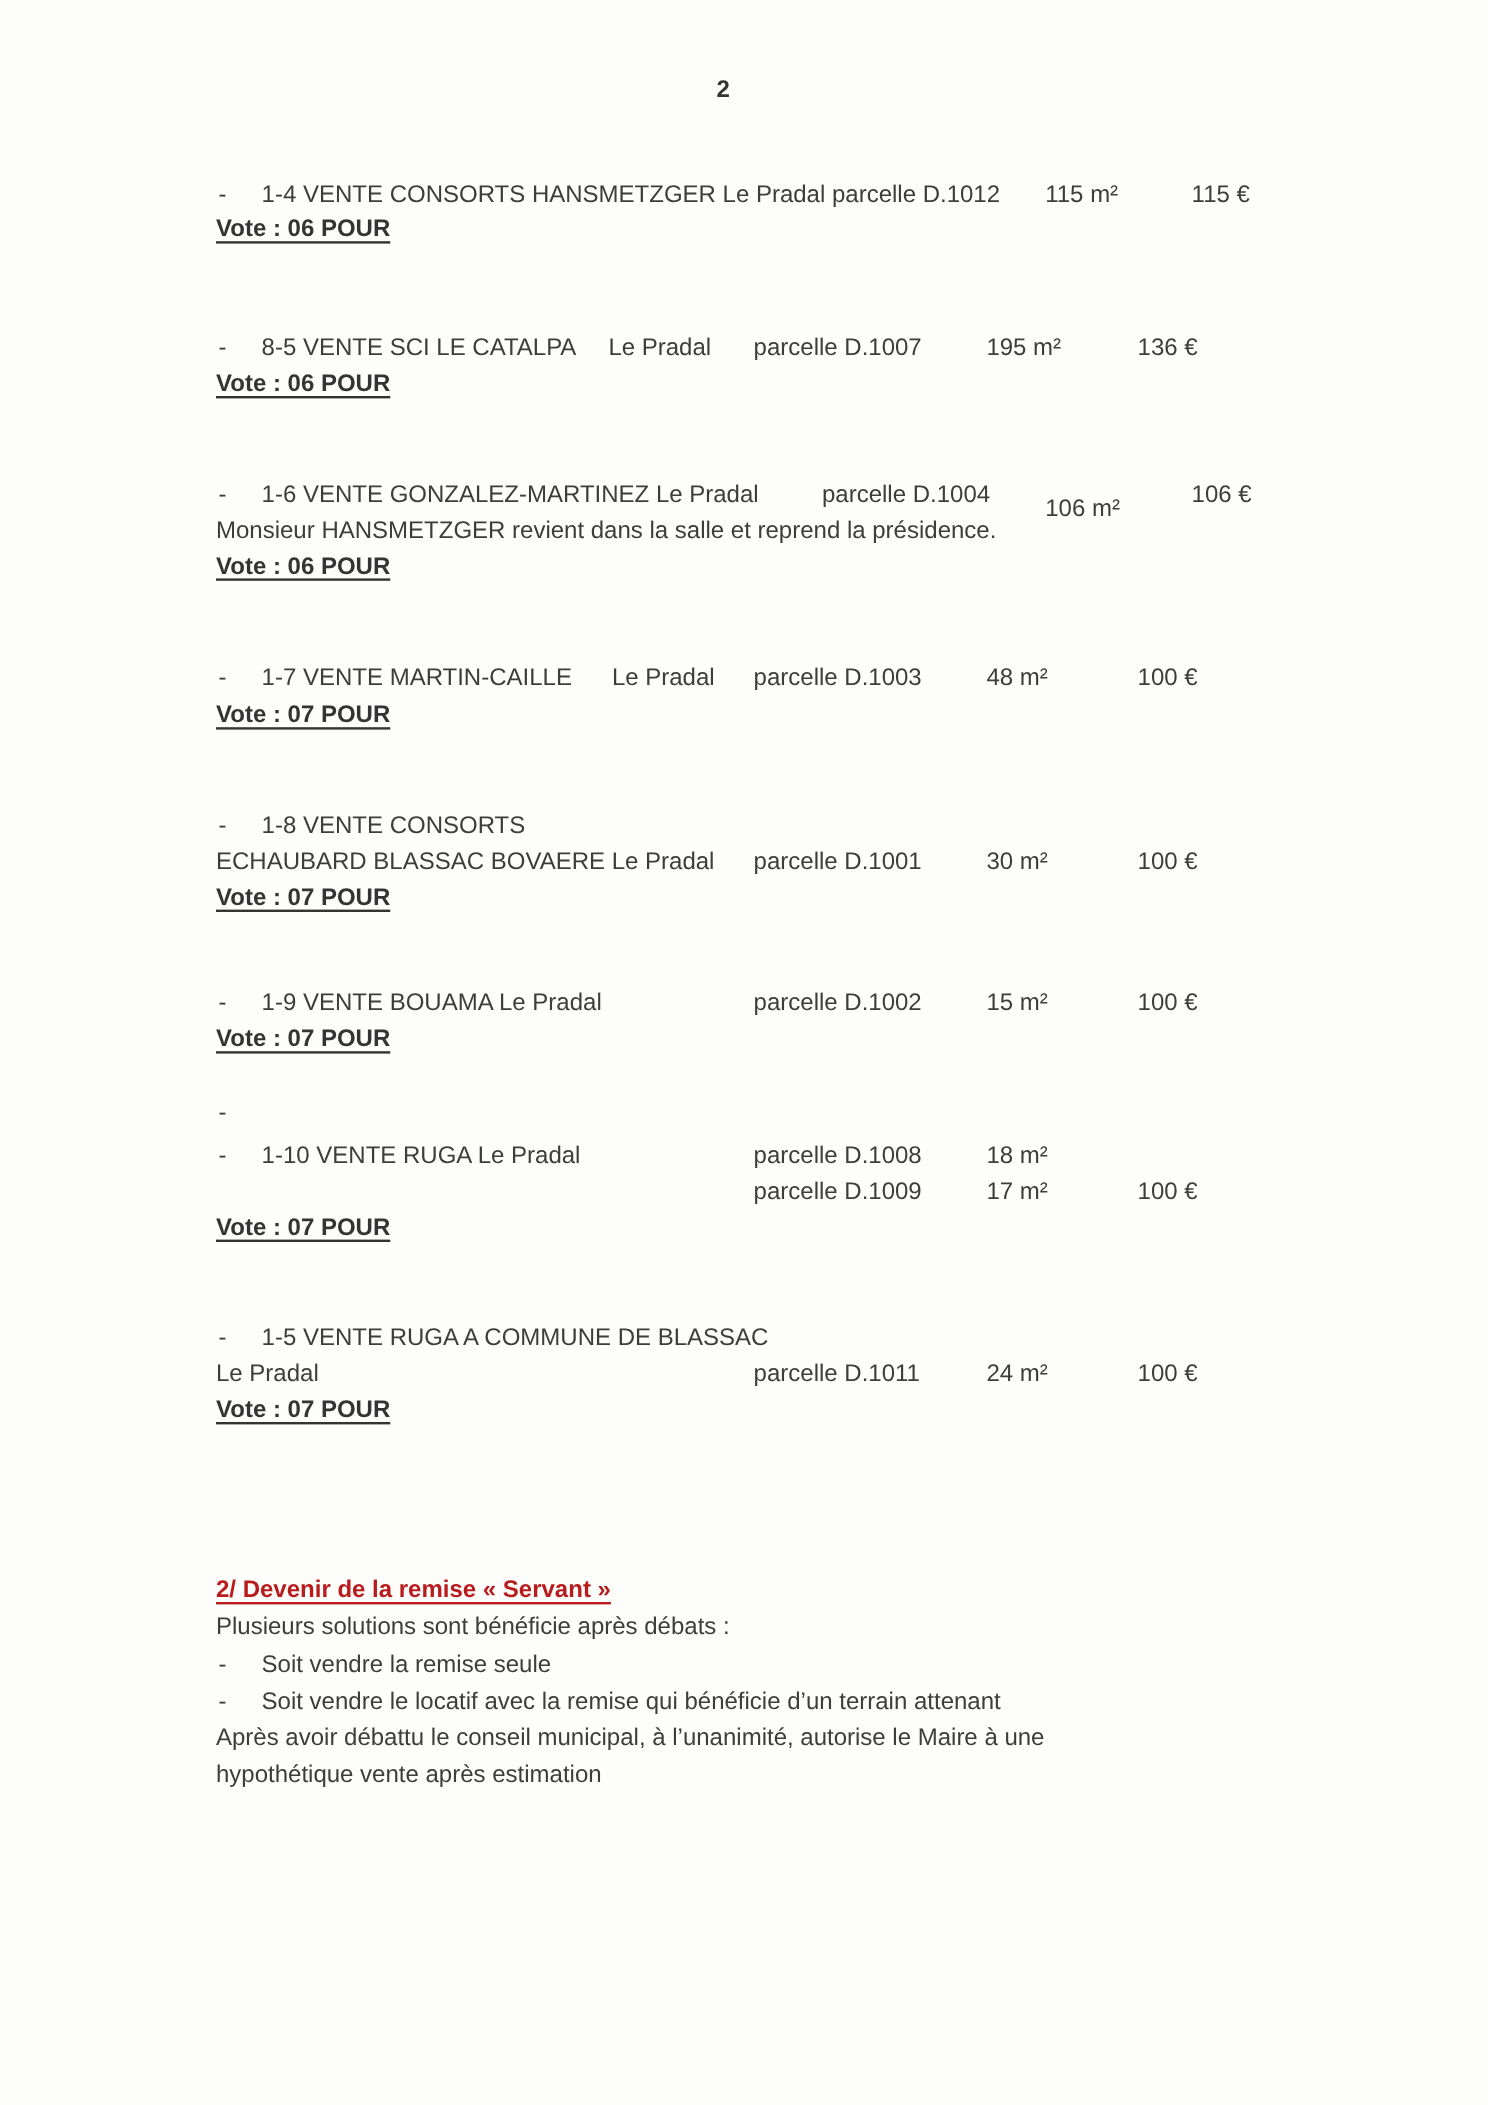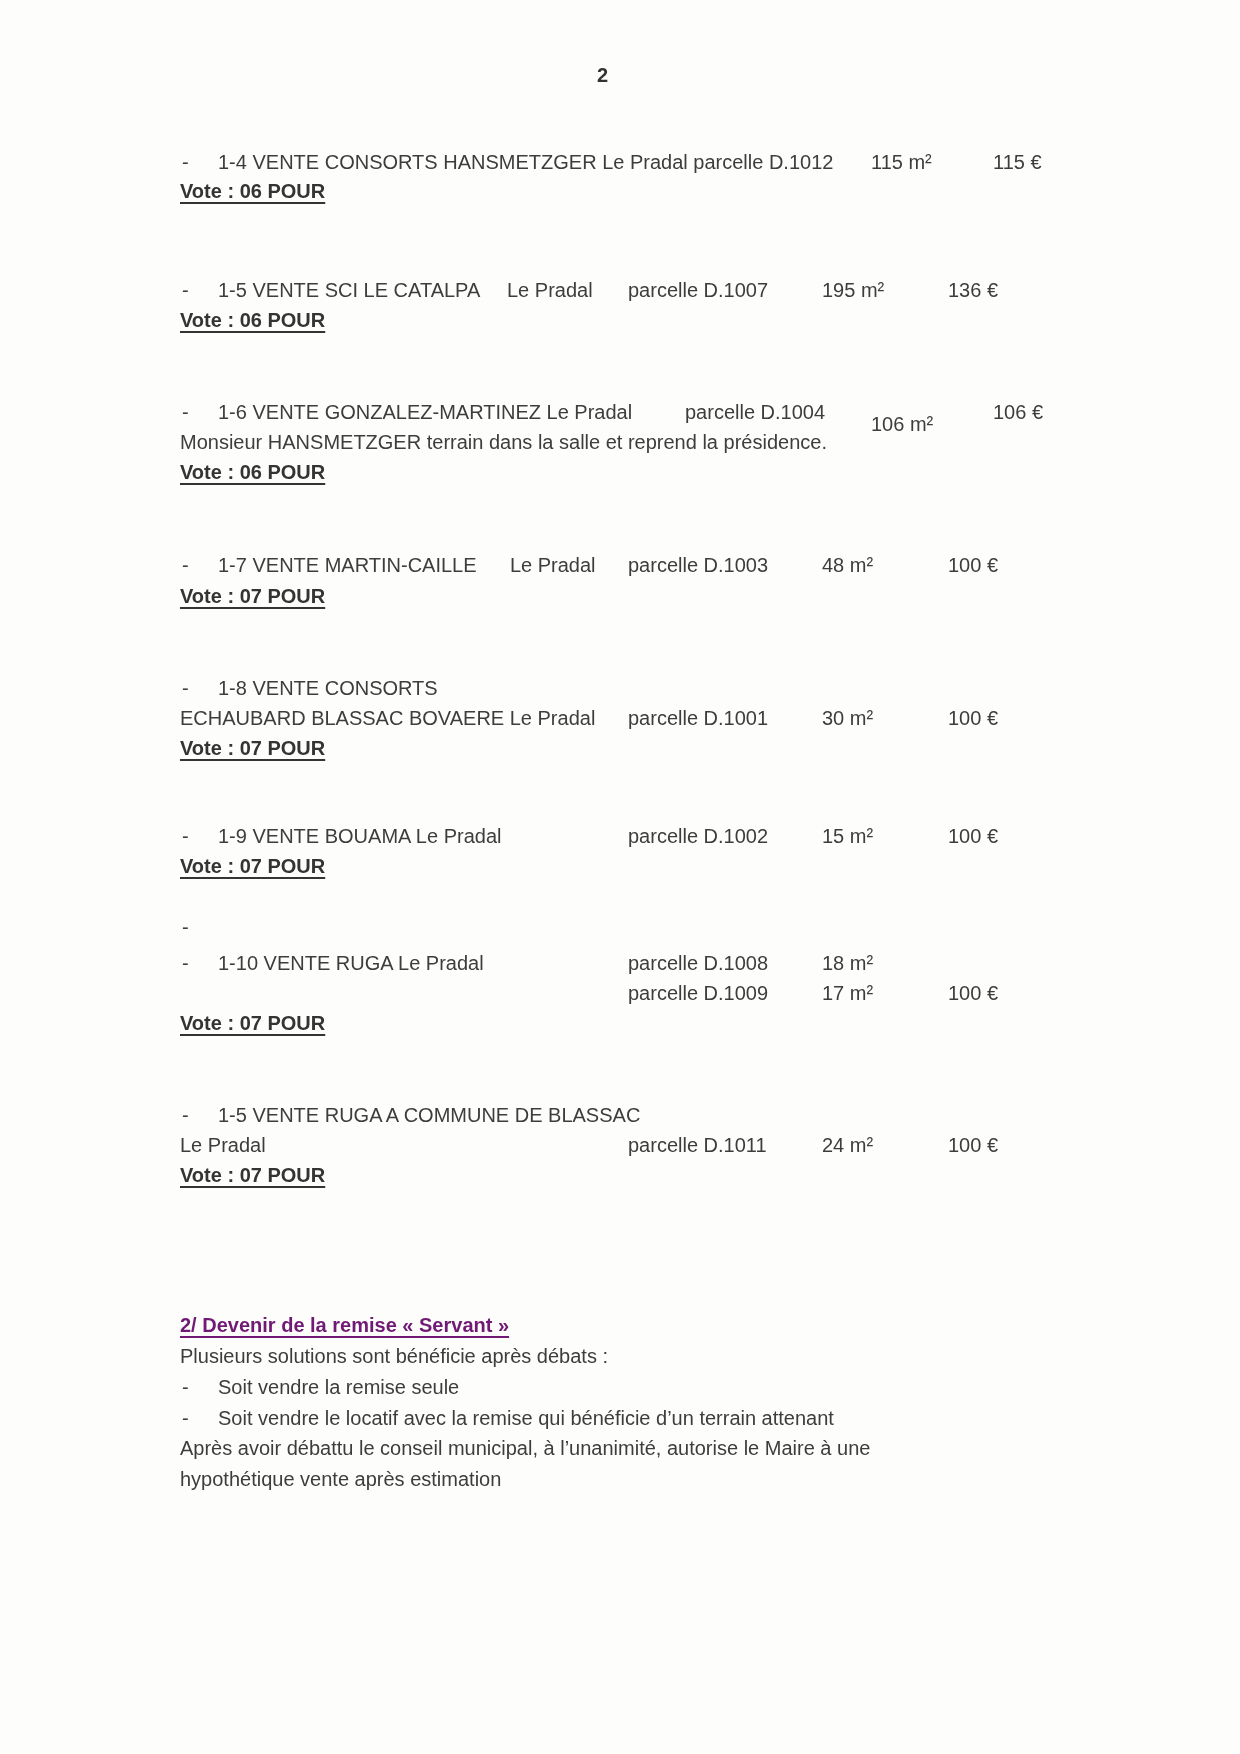--- a/index.html
+++ b/index.html
@@ -20,21 +20,21 @@
   }
   .vote{
     font-weight:700;
     color:#343434;
     text-decoration:underline;
     text-underline-offset:4px;
     text-decoration-thickness:1.5px;
   }
   .heading{
     font-weight:700;
-    color:#701a75;
+    color:#b91c1c;
     text-decoration:underline;
     text-underline-offset:4px;
     text-decoration-thickness:1.5px;
   }
   .pagenum{
     font-weight:700;
     color:#333;
   }
 </style>
 </head>
@@ -47,34 +47,34 @@
   <div>
     <span class="ln" style="top:147px;left:182px">-</span>
     <span class="ln" style="top:147px;left:218px">1-4 VENTE CONSORTS HANSMETZGER Le Pradal parcelle D.1012</span>
     <span class="ln" style="top:147px;left:871px">115 m²</span>
     <span class="ln" style="top:147px;left:993px">115 €</span>
     <span class="ln vote" style="top:176px;left:180px">Vote : 06 POUR</span>
   </div>
 
   <div>
     <span class="ln" style="top:275px;left:182px">-</span>
-    <span class="ln" style="top:275px;left:218px">1-5 VENTE SCI LE CATALPA     Le Pradal</span>
+    <span class="ln" style="top:275px;left:218px">8-5 VENTE SCI LE CATALPA     Le Pradal</span>
     <span class="ln" style="top:275px;left:628px">parcelle D.1007</span>
     <span class="ln" style="top:275px;left:822px">195 m²</span>
     <span class="ln" style="top:275px;left:948px">136 €</span>
     <span class="ln vote" style="top:305px;left:180px">Vote : 06 POUR</span>
   </div>
 
   <div>
     <span class="ln" style="top:397px;left:182px">-</span>
     <span class="ln" style="top:397px;left:218px">1-6 VENTE GONZALEZ-MARTINEZ Le Pradal</span>
     <span class="ln" style="top:397px;left:685px">parcelle D.1004</span>
     <span class="ln" style="top:409px;left:871px">106 m²</span>
     <span class="ln" style="top:397px;left:993px">106 €</span>
-    <span class="ln" style="top:427px;left:180px">Monsieur HANSMETZGER terrain dans la salle et reprend la présidence.</span>
+    <span class="ln" style="top:427px;left:180px">Monsieur HANSMETZGER revient dans la salle et reprend la présidence.</span>
     <span class="ln vote" style="top:457px;left:180px">Vote : 06 POUR</span>
   </div>
 
   <div>
     <span class="ln" style="top:550px;left:182px">-</span>
     <span class="ln" style="top:550px;left:218px">1-7 VENTE MARTIN-CAILLE      Le Pradal</span>
     <span class="ln" style="top:550px;left:628px">parcelle D.1003</span>
     <span class="ln" style="top:550px;left:822px">48 m²</span>
     <span class="ln" style="top:550px;left:948px">100 €</span>
     <span class="ln vote" style="top:581px;left:180px">Vote : 07 POUR</span>

